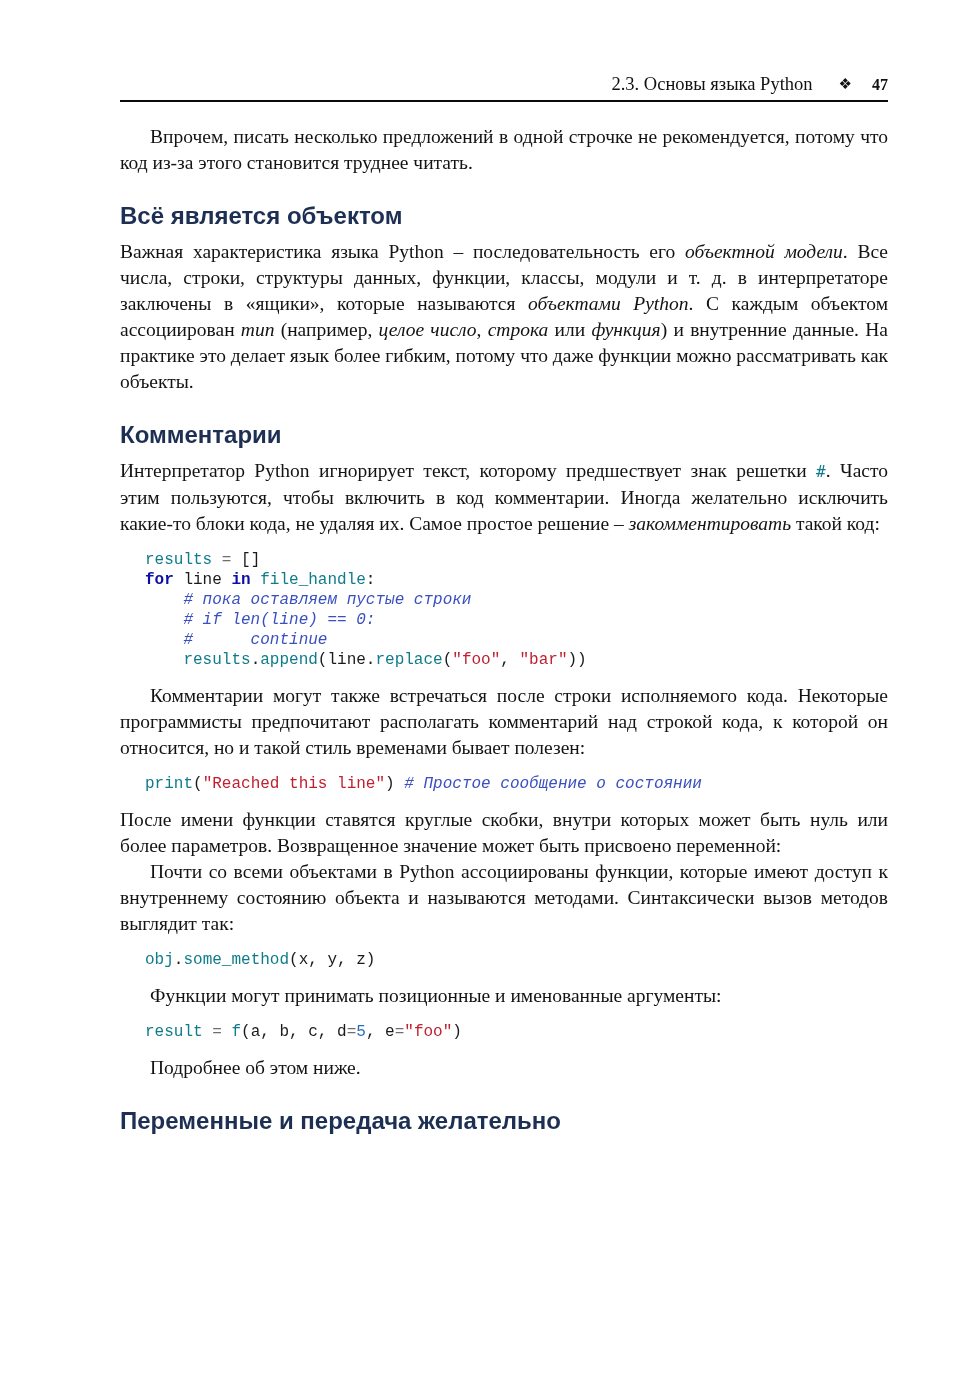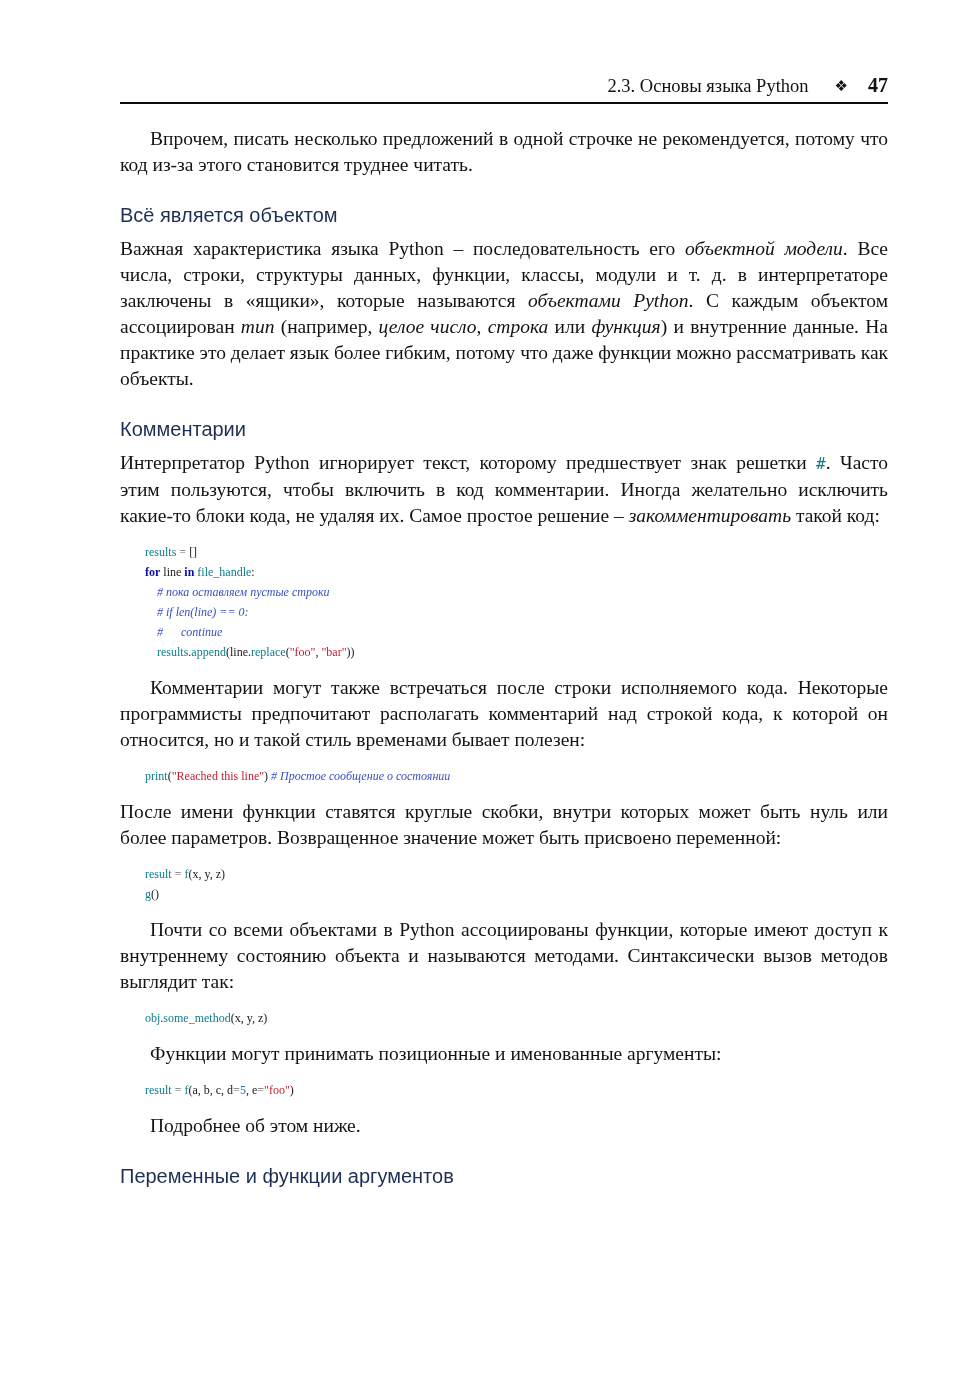--- a/index.html
+++ b/index.html
@@ -13,33 +13,33 @@
   }
   *{box-sizing:border-box;}
   html,body{margin:0;padding:0;background:#ffffff;}
   .page{
     position:relative;width:974px;height:1388px;margin:0 auto;background:#ffffff;
     overflow:hidden;padding:74px 86px 10px 120px;
     font-family:"Liberation Serif",serif;color:#131313;
   }
   .page-header{display:flex;justify-content:flex-end;align-items:baseline;font-size:18.5px;color:#111;}
   .header-ornament{margin:0 20px 0 26px;font-size:15px;position:relative;top:-1px;}
-  .header-page-number{font-weight:bold;font-size:20px;}
+  .header-page-number{font-weight:bold;font-size:16px;}
   .header-rule{border-bottom:2.2px solid #0a0a0a;margin-top:5px;margin-bottom:22px;}
   .para{margin:0;text-align:justify;font-size:19.5px;line-height:26px;}
   .para.indent{text-indent:30px;}
   .em{font-style:italic;}
   .inline-code{font-family:"DejaVu Sans Mono",monospace;font-size:16px;color:var(--name);}
   .heading{
-    font-family:"Liberation Sans",sans-serif;font-weight:400;font-size:20px;
+    font-family:"Liberation Sans",sans-serif;font-weight:700;font-size:24px;
     color:var(--heading);margin:26px 0 9px;
   }
   .codeblock{
-    margin:13px 0 13px 25px;font-family:Liberation Serif, serif;
-    font-size:12px;line-height:20px;white-space:pre;color:#1a1a1a;
+    margin:13px 0 13px 25px;font-family:Liberation Mono, monospace;
+    font-size:16px;line-height:20px;white-space:pre;color:#1a1a1a;
   }
   .code-line{min-height:20px;}
   .tok-k{color:var(--kw);font-weight:bold;}
   .tok-n{color:var(--name);}
   .tok-c{color:var(--comment);font-style:italic;}
   .tok-s{color:var(--string);}
   .tok-o{color:var(--op);}
   .tok-num{color:var(--num);}
 </style>
 </head>
@@ -55,21 +55,20 @@
   <main>
       <p class="para indent"><span>Впрочем, писать несколько предложений в одной строчке не рекомендуется, потому что код из-за этого становится труднее читать.</span></p>
       <div class="heading">Всё является объектом</div>
       <p class="para"><span>Важная характеристика языка Python – последовательность его </span><span class="em">объектной модели</span><span>. Все числа, строки, структуры данных, функции, классы, модули и т. д. в интерпретаторе заключены в «ящики», которые называются </span><span class="em">объектами Python</span><span>. С каждым объектом ассоциирован </span><span class="em">тип</span><span> (например, </span><span class="em">целое число</span><span>, </span><span class="em">строка</span><span> или </span><span class="em">функция</span><span>) и внутренние данные. На практике это делает язык более гибким, потому что даже функции можно рассматривать как объекты.</span></p>
       <div class="heading">Комментарии</div>
       <p class="para"><span>Интерпретатор Python игнорирует текст, которому предшествует знак решетки </span><span class="inline-code">#</span><span>. Часто этим пользуются, чтобы включить в код комментарии. Иногда желательно исключить какие-то блоки кода, не удаляя их. Самое простое решение – </span><span class="em">закомментировать</span><span> такой код:</span></p>
       <pre class="codeblock"><div class="code-line"><span class="tok tok-n">results</span><span class="tok"> </span><span class="tok tok-o">=</span><span class="tok"> []</span></div><div class="code-line"><span class="tok tok-k">for</span><span class="tok"> line </span><span class="tok tok-k">in</span><span class="tok"> </span><span class="tok tok-n">file_handle</span><span class="tok">:</span></div><div class="code-line"><span class="tok">    </span><span class="tok tok-c"># пока оставляем пустые строки</span></div><div class="code-line"><span class="tok">    </span><span class="tok tok-c"># if len(line) == 0:</span></div><div class="code-line"><span class="tok">    </span><span class="tok tok-c">#      continue</span></div><div class="code-line"><span class="tok">    </span><span class="tok tok-n">results</span><span class="tok">.</span><span class="tok tok-n">append</span><span class="tok">(line.</span><span class="tok tok-n">replace</span><span class="tok">(</span><span class="tok tok-s">"foo"</span><span class="tok">, </span><span class="tok tok-s">"bar"</span><span class="tok">))</span></div></pre>
       <p class="para indent"><span>Комментарии могут также встречаться после строки исполняемого кода. Некоторые программисты предпочитают располагать комментарий над строкой кода, к которой он относится, но и такой стиль временами бывает полезен:</span></p>
       <pre class="codeblock"><div class="code-line"><span class="tok tok-n">print</span><span class="tok">(</span><span class="tok tok-s">"Reached this line"</span><span class="tok">) </span><span class="tok tok-c"># Простое сообщение о состоянии</span></div></pre>
       <p class="para"><span>После имени функции ставятся круглые скобки, внутри которых может быть нуль или более параметров. Возвращенное значение может быть присвоено переменной:</span></p>
-      <pre class="codeblock"><div class="code-line"><span class="tok tok-n">result</span><span class="tok"> </span><span class="tok tok-o">=</span><span class="tok"> </span><span class="tok tok-n">f</span><span class="tok">(x, y, z)</span></div><div class="code-line"><span class="tok tok-n">g</span><span class="tok">()</span></div></pre>
       <p class="para indent"><span>Почти со всеми объектами в Python ассоциированы функции, которые имеют доступ к внутреннему состоянию объекта и называются методами. Синтаксически вызов методов выглядит так:</span></p>
       <pre class="codeblock"><div class="code-line"><span class="tok tok-n">obj</span><span class="tok">.</span><span class="tok tok-n">some_method</span><span class="tok">(x, y, z)</span></div></pre>
       <p class="para indent"><span>Функции могут принимать позиционные и именованные аргументы:</span></p>
       <pre class="codeblock"><div class="code-line"><span class="tok tok-n">result</span><span class="tok"> </span><span class="tok tok-o">=</span><span class="tok"> </span><span class="tok tok-n">f</span><span class="tok">(a, b, c, d</span><span class="tok tok-o">=</span><span class="tok tok-num">5</span><span class="tok">, e</span><span class="tok tok-o">=</span><span class="tok tok-s">"foo"</span><span class="tok">)</span></div></pre>
       <p class="para indent"><span>Подробнее об этом ниже.</span></p>
-      <div class="heading">Переменные и функции аргументов</div>
+      <div class="heading">Переменные и передача желательно</div>
     </main>
 </div>
 
 </body></html>

